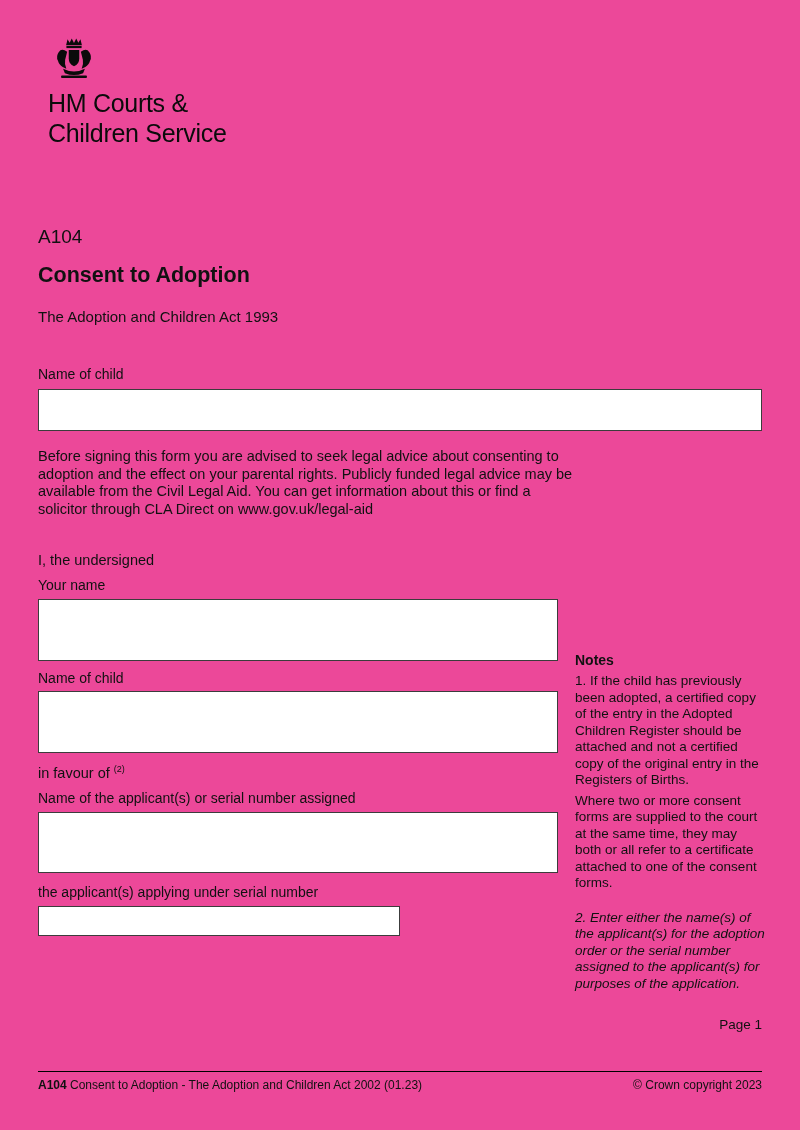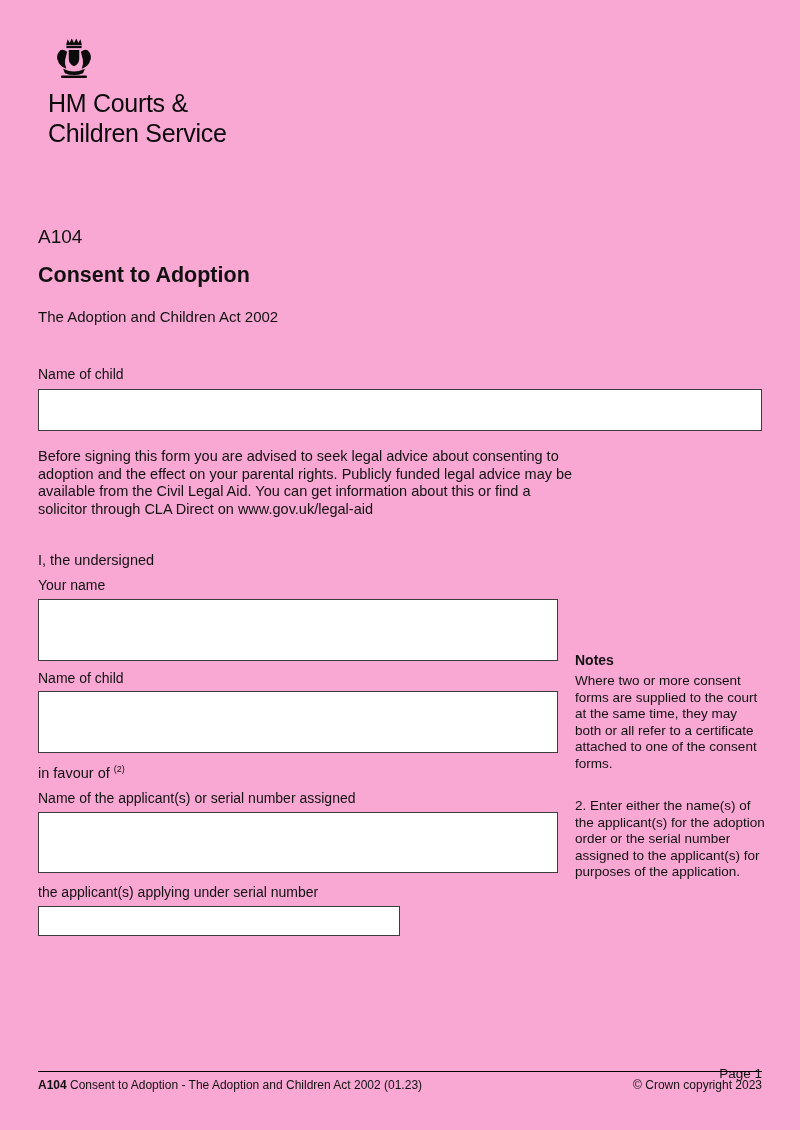--- a/index.html
+++ b/index.html
@@ -1,18 +1,18 @@
 <!DOCTYPE html>
 <html><head>
 <meta charset="utf-8">
 <style>
   * { margin:0; padding:0; box-sizing:border-box; }
   html,body { background:#ffffff; }
   body { width:800px; height:1130px; font-family:"Liberation Sans", sans-serif; color:#111; }
-  .page { position:relative; width:800px; height:1130px; background:#f9a8d4; overflow:hidden; }
+  .page { position:relative; width:800px; height:1130px; background:#ec4899; overflow:hidden; }
   .content { position:absolute; inset:0; padding:36px 38px 0 38px; }
 
   
   .logo-block { margin-left:10px; }
   .crest { display:block; width:52px; height:50px; }
   .org-name { font-size:25px; line-height:26px; letter-spacing:-0.3px; color:#0b0b0b; margin-top:4px; }
 
   
   .form-number { margin-top:80px; font-size:19px; line-height:22px; }
   .form-title  { margin-top:14px; font-size:21.5px; line-height:26px; font-weight:bold; }
@@ -45,24 +45,24 @@
   .mt-applbl  { margin-top:8px; }
   .mt-box4    { margin-top:5px; height:61px; }
   .mt-serial  { margin-top:11px; }
   .mt-box5    { margin-top:5px; }
 
   
   .notes { position:absolute; left:575px; top:652px; width:191px; font-size:13.5px; line-height:16.5px; }
   .notes-heading { font-weight:bold; font-size:14px; line-height:17px; }
   .note-p1 { margin-top:4px; }
   .note-p2 { margin-top:4px; }
-  .note-p3 { margin-top:26px; }
+  .note-p3 { margin-top:18px;font-style:italic; }
 
   
-  .page-num { position:absolute; right:38px; top:1066px; font-size:13.5px;text-align:center; }
+  .page-num { position:absolute; right:38px; top:1017px; font-size:13.5px;text-align:center; }
   .footer-rule { position:absolute; left:38px; right:38px; top:1071px; border-top:1.5px solid #000; }
   .footer-left { position:absolute; left:38px; top:1078px; font-size:12px; }
   .footer-right { position:absolute; right:38px; top:1078px; font-size:12px; }
   .b { font-weight:bold; }
 </style>
 </head>
 <body>
 
 <div class="page">
   <div class="content">
@@ -78,21 +78,21 @@
           <path d="M18.5 40.5 q13.5 7 27 0 l-2.2 5.6 q-11.3 4.6 -22.6 0 z"></path>
           <rect x="16" y="49" width="32" height="3" rx="1"></rect>
         </g>
       </svg>
       <div class="org-name">HM Courts &amp;</div>
       <div class="org-name">Children Service</div>
     </div>
 
     <div class="form-number">A104</div>
     <div class="form-title">Consent to Adoption</div>
-    <div class="form-act">The Adoption and Children Act 2002</div>
+    <div class="form-act">The Adoption and Children Act 1993</div>
 
     <div class="lbl mt-child1">Name of child</div>
     <div class="field-box box-full"></div>
 
     <p class="advice"><span>Before signing this form you are advised to seek legal advice about consenting to adoption and the effect on your parental rights. Publicly funded legal advice may be available from the Civil Legal Aid. You can get information about this or find a solicitor through CLA Direct on </span><span class="link">www.gov.uk/legal-aid</span></p>
 
     <div class="body-line mt-under">I, the undersigned</div>
 
     <div class="lbl mt-yname">Your name</div>
     <div class="field-box box-wide box-tall mt-box2"></div>
@@ -107,20 +107,21 @@
     <div class="lbl mt-applbl">Name of the applicant(s) or serial number assigned</div>
     <div class="field-box box-wide mt-box4"></div>
 
     <div class="lbl mt-serial">the applicant(s) applying under serial number</div>
     <div class="field-box box-serial mt-box5"></div>
 
   </div>
 
   <div class="notes">
     <div class="notes-heading">Notes</div>
+    <p class="note-p1">1. If the child has previously been adopted, a certified copy of the entry in the Adopted Children Register should be attached and not a certified copy of the original entry in the Registers of Births.</p>
     <p class="note-p2">Where two or more consent forms are supplied to the court at the same time, they may both or all refer to a certificate attached to one of the consent forms.</p>
     <p class="note-p3">2. Enter either the name(s) of the applicant(s) for the adoption order or the serial number assigned to the applicant(s) for purposes of the application.</p>
   </div>
 
   <div class="page-num">Page 1</div>
   <div class="footer-rule"></div>
   <div class="footer-left"><span class="b">A104</span><span> Consent to Adoption - The Adoption and Children Act 2002 (01.23)</span></div>
   <div class="footer-right">© Crown copyright 2023</div>
 </div>
 

